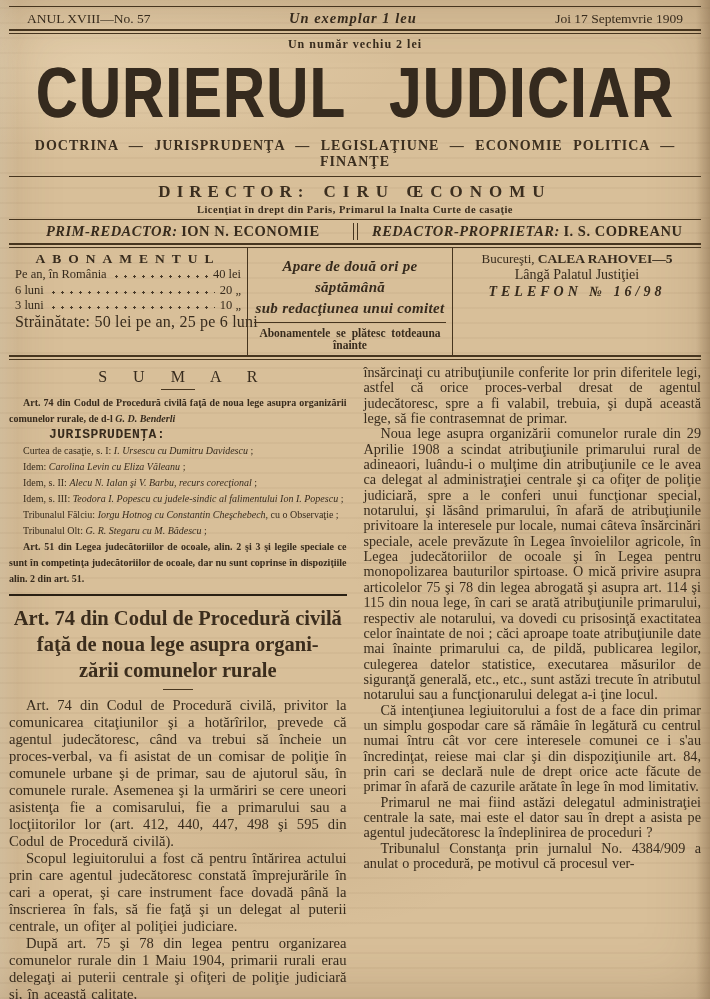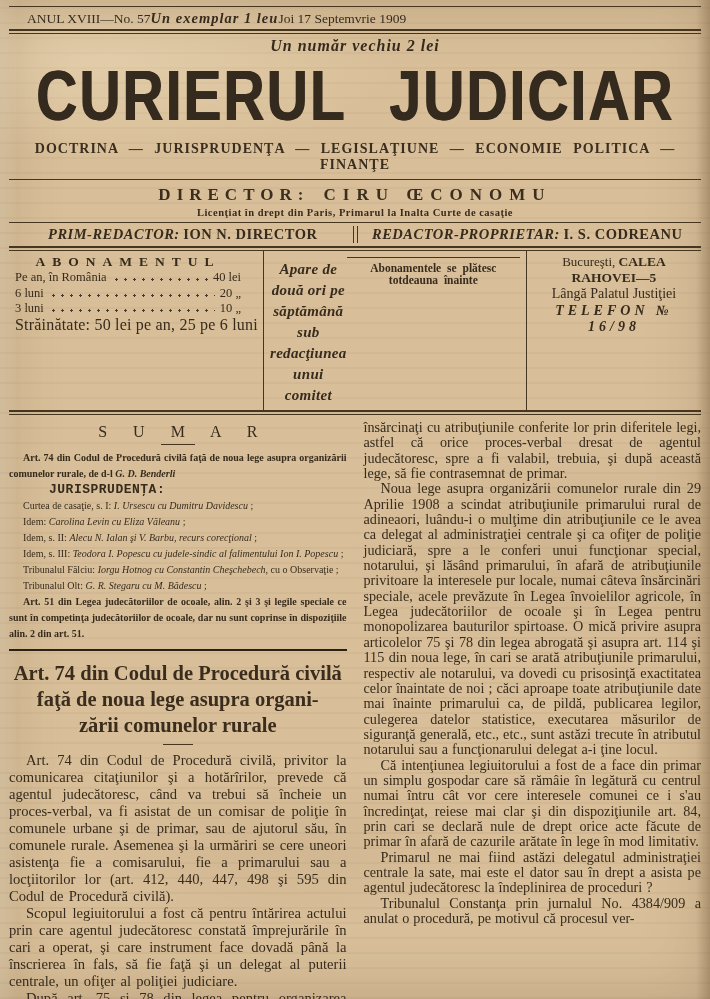--- a/index.html
+++ b/index.html
@@ -22,24 +22,24 @@
       repeating-linear-gradient(0deg, rgba(104,76,45,0.05) 0 2px, rgba(0,0,0,0) 2px 15px),
       linear-gradient(90deg, rgba(236,220,190,0.5) 0, rgba(0,0,0,0) 18px),
       linear-gradient(270deg, rgba(92,64,34,0.28) 0, rgba(0,0,0,0) 14px);
     box-shadow:inset 0 0 60px rgba(96,68,38,0.25);
     padding:6px 9px 0 9px;
   }
   .rule{border-top:1px solid var(--rule);}
   .rule-2{height:5px;border-top:2px solid var(--rule);border-bottom:1px solid var(--rule);}
 
   
-  .topbar{display:flex;align-items:baseline;justify-content:flex-start;
+  .topbar{display:flex;align-items:baseline;justify-content:space-between;
           font-size:13.5px;padding:3px 18px 2px 18px;}
   .topbar .center{font-weight:bold;font-style:italic;font-size:14.5px;letter-spacing:1px;}
-  .oldprice{text-align:center;font-weight:bold;font-style:italic;font-size:16px;
+  .oldprice{text-align:center;font-weight:bold;font-size:12px;
             letter-spacing:1px;padding:3px 0 0 0;}
 
   
   .masthead{
     text-align:center;font-family:"Liberation Sans", sans-serif;font-weight:bold;
     font-size:57px;letter-spacing:2px;word-spacing:26px;color:#352a1e;
     transform:scaleY(1.22);transform-origin:center 30%;
     height:84px;line-height:76px;white-space:nowrap;
     text-shadow:1px 0 0 #352a1e;
   }
@@ -56,22 +56,22 @@
   .ed-cell{flex:1;text-align:center;font-size:14.5px;white-space:nowrap;}
   .ed-cell .lab{font-weight:bold;font-style:italic;letter-spacing:0.5px;}
   .ed-cell .nm{font-weight:bold;letter-spacing:0.5px;}
   .ed-sep{width:5px;border-left:1.5px solid var(--rule);border-right:1.5px solid var(--rule);
           margin:0 10px;}
 
   
   .info{display:flex;align-items:stretch;}
   .info-col{padding:3px 6px 4px 6px;}
   .col-abo{width:238px;}
-  .col-mid{width:264px;border-left:1.5px solid var(--rule);border-right:1.5px solid var(--rule);
-           display:flex;flex-direction:row;margin-left:16px;}
+  .col-mid{width:206px;border-left:1.5px solid var(--rule);border-right:1.5px solid var(--rule);
+           display:flex;flex-direction:column;}
   .col-adr{flex:1;text-align:center;}
   .abo-title{text-align:center;font-weight:bold;font-size:13.5px;letter-spacing:7px;}
   .abo-row{display:flex;align-items:baseline;font-size:12.5px;line-height:15px;white-space:nowrap;}
   .abo-row .leader{flex:1;margin:0 5px;height:0.9em;
       background-image:radial-gradient(circle, rgba(56,43,28,0.9) 1px, transparent 1.3px);
       background-size:9px 3px;background-repeat:repeat-x;background-position:0 100%;}
   .abo-foreign{font-size:16px;white-space:nowrap;letter-spacing:0.2px;}
   .mid-main{flex:1;text-align:center;font-weight:bold;font-style:italic;font-size:15px;
             line-height:21px;padding-top:5px;letter-spacing:0.3px;}
   .mid-note{border-top:1px solid var(--rule);text-align:center;font-weight:bold;
@@ -125,21 +125,21 @@
   <div class="director-line">
     <span class="dlabel">DIRECTOR:</span>
     <span class="dname">CIRU ŒCONOMU</span>
   </div>
   <div class="director-sub">Licenţiat în drept din Paris, Primarul la Inalta Curte de casaţie</div>
   <div class="rule"></div>
 
   <div class="editors">
     <div class="ed-cell">
       <span class="lab">PRIM-REDACTOR:</span>
-      <span class="nm">ION N. DIRECTOR</span>
+      <span class="nm">ION N. ECONOMIE</span>
     </div>
     <div class="ed-sep"></div>
     <div class="ed-cell">
       <span class="lab">REDACTOR-PROPRIETAR:</span>
       <span class="nm">I. S. CODREANU</span>
     </div>
   </div>
   <div class="rule-2"></div>
 
   <div class="info">

